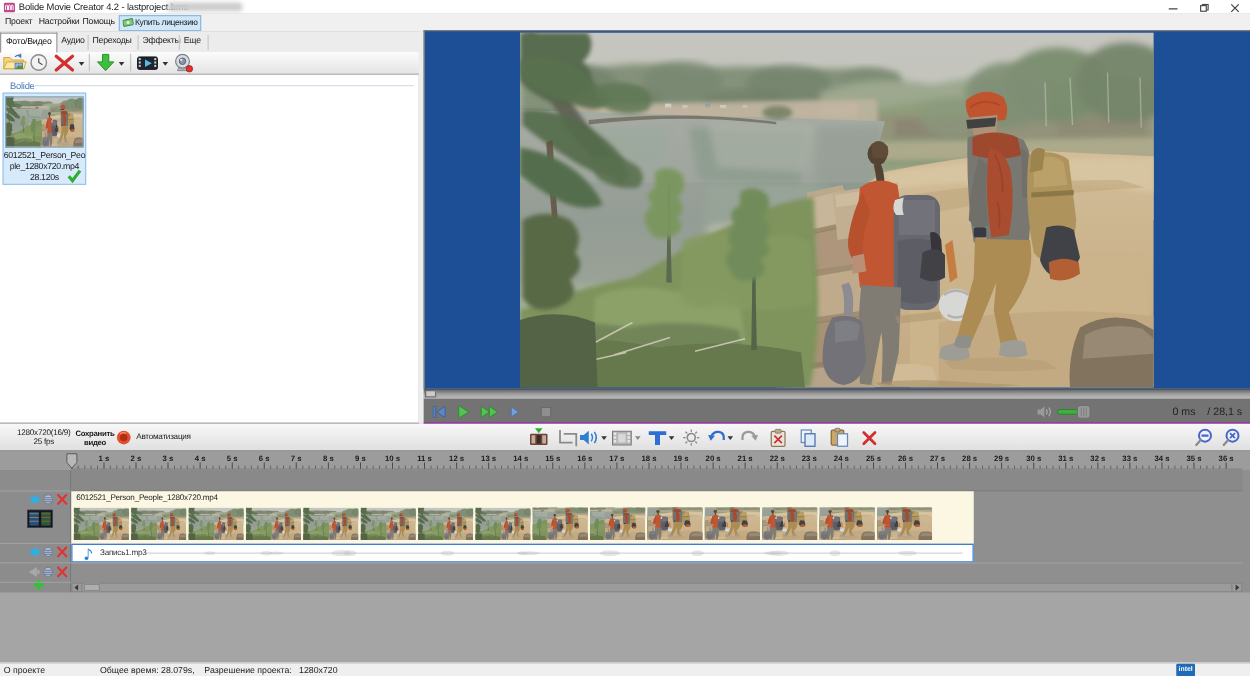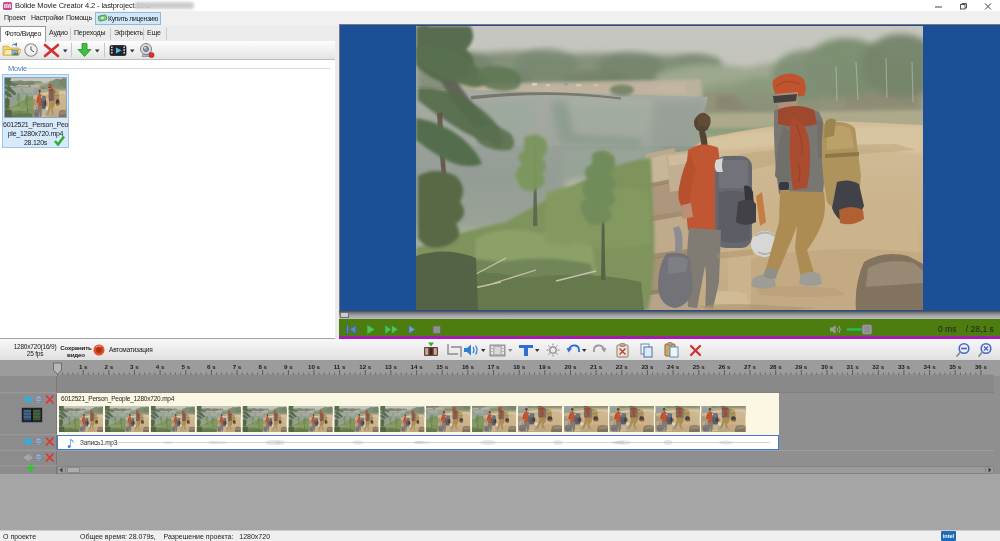--- a/index.html
+++ b/index.html
@@ -16,21 +16,21 @@
 #tab0{left:0;top:0.5px;width:46px;height:16px;background:#fff;border:1px solid #9a9a9a;border-bottom:none;z-index:2;text-align:center;padding-top:3.5px;font-size:7px;letter-spacing:-0.2px}
 #toolbar{left:0;top:41px;width:337px;height:19px;background:linear-gradient(#fdfdfd,#e4e4e4);border-bottom:1px solid #bdbdbd}
 #leftpanel{left:0;top:60px;width:335px;height:278px;background:#fff}
 #videolabel{left:8px;top:4px;font-size:7.5px;color:#4a7ab5;letter-spacing:-0.2px}
 #videoline{left:28px;top:8px;width:303px;height:1px;background:#d5dfe9}
 #card{left:2px;top:14px;width:67px;height:74px;background:#d6eafc;border:1px solid #9cc5e8}
 #cardtxt{left:0px;top:45px;width:65px;text-align:center;font-size:7px;letter-spacing:-0.25px;line-height:9px;color:#222}
 #preview{left:339px;top:24px;width:661px;height:287px;background:#1d4f97;border-top:1px solid #7a7a7a;border-left:1px solid #7a7a7a}
 #progress{left:339px;top:311px;width:661px;height:8px;background:linear-gradient(#6a6a6a,#9e9e9e 45%,#bdbdbd);border-top:1px solid #575757}
 #progthumb{left:340px;top:312px;width:9px;height:6px;background:#cbcbcb;border:1px solid #6e6e6e}
-#controls{left:339px;top:319px;width:661px;height:20px;background:#4d7c0f;border-bottom:3px solid #a21caf}
+#controls{left:339px;top:319px;width:661px;height:20px;background:#737373;border-bottom:1px solid #a21caf}
 #timetext{left:599px;top:5px;font-size:8.5px;color:#222}
 #lowerbar{left:0;top:339px;width:1000px;height:22px;background:linear-gradient(#f8f8f8,#e0e0e0);border-bottom:1px solid #9a9a9a}
 .lbtxt{position:absolute;font-size:6.5px;letter-spacing:-0.2px;color:#1a1a1a;text-align:center;line-height:7px}
 #timelinewrap{left:0;top:361px;width:1000px;height:169px;background:#8f8f8f}
 #ruler{left:0;top:0;width:1000px;height:15px;background:#9c9c9c}
 #hdrcol{left:0;top:15px;width:57px;height:98px;background:#8c8c8c;border-right:1px solid #787878}
 #emptyband{left:57px;top:15px;width:937px;height:17px;background:#898989;border-bottom:1px solid #808080}
 #track1{left:57px;top:32px;width:722px;height:42px;background:#fbf7e2}
 #track1name{left:4px;top:2px;font-size:6.5px;letter-spacing:-0.2px;color:#222}
 #track2{left:57px;top:74px;width:722px;height:15px;background:#fff;border:1px solid #3b7cd6}
@@ -112,21 +112,21 @@
   <path d="M130,8.5 L134.5,8.5 L132.2,11.5 Z" fill="#333"></path>
 
   <circle cx="146" cy="8" r="5.5" fill="#d9dde2" stroke="#7a828c" stroke-width="1"></circle>
   <circle cx="146" cy="8" r="2.6" fill="#8a96a5" stroke="#5a6470" stroke-width="0.8"></circle>
   <circle cx="145" cy="6.8" r="0.9" fill="#eef2f6"></circle>
   <path d="M143,13 Q146,15.5 149,13 L150,15.5 L142,15.5 Z" fill="#b9bfc8" stroke="#7a828c" stroke-width="0.7"></path>
   <circle cx="151.5" cy="14" r="2.6" fill="#e03030" stroke="#9a1a1a" stroke-width="0.6"></circle>
 </svg>
 </div>
 <div class="abs" id="leftpanel">
-  <div class="abs" id="videolabel">Movie</div>
+  <div class="abs" id="videolabel">Bolide</div>
   <div class="abs" id="videoline"></div>
   <div class="abs" id="card">
     <svg class="abs" style="left:1px;top:2px" width="63" height="41" viewBox="0 0 507 284" preserveAspectRatio="none">
         <use href="#scene"></use>
       </svg>
     <div class="abs" style="left:1px;top:2px;width:63px;height:41px;border:1px solid #8aa8c0"></div>
     <div class="abs" id="cardtxt">6012521_Person_Peo<br>ple_1280x720.mp4<br>28.120s</div>
     <svg class="abs" style="left:50px;top:60px" width="13" height="12" viewBox="0 0 13 12">
         <path d="M2,6 L5,9.5 L11,1.5" stroke="#2fae2f" stroke-width="2.6" fill="none"></path>
       </svg>

